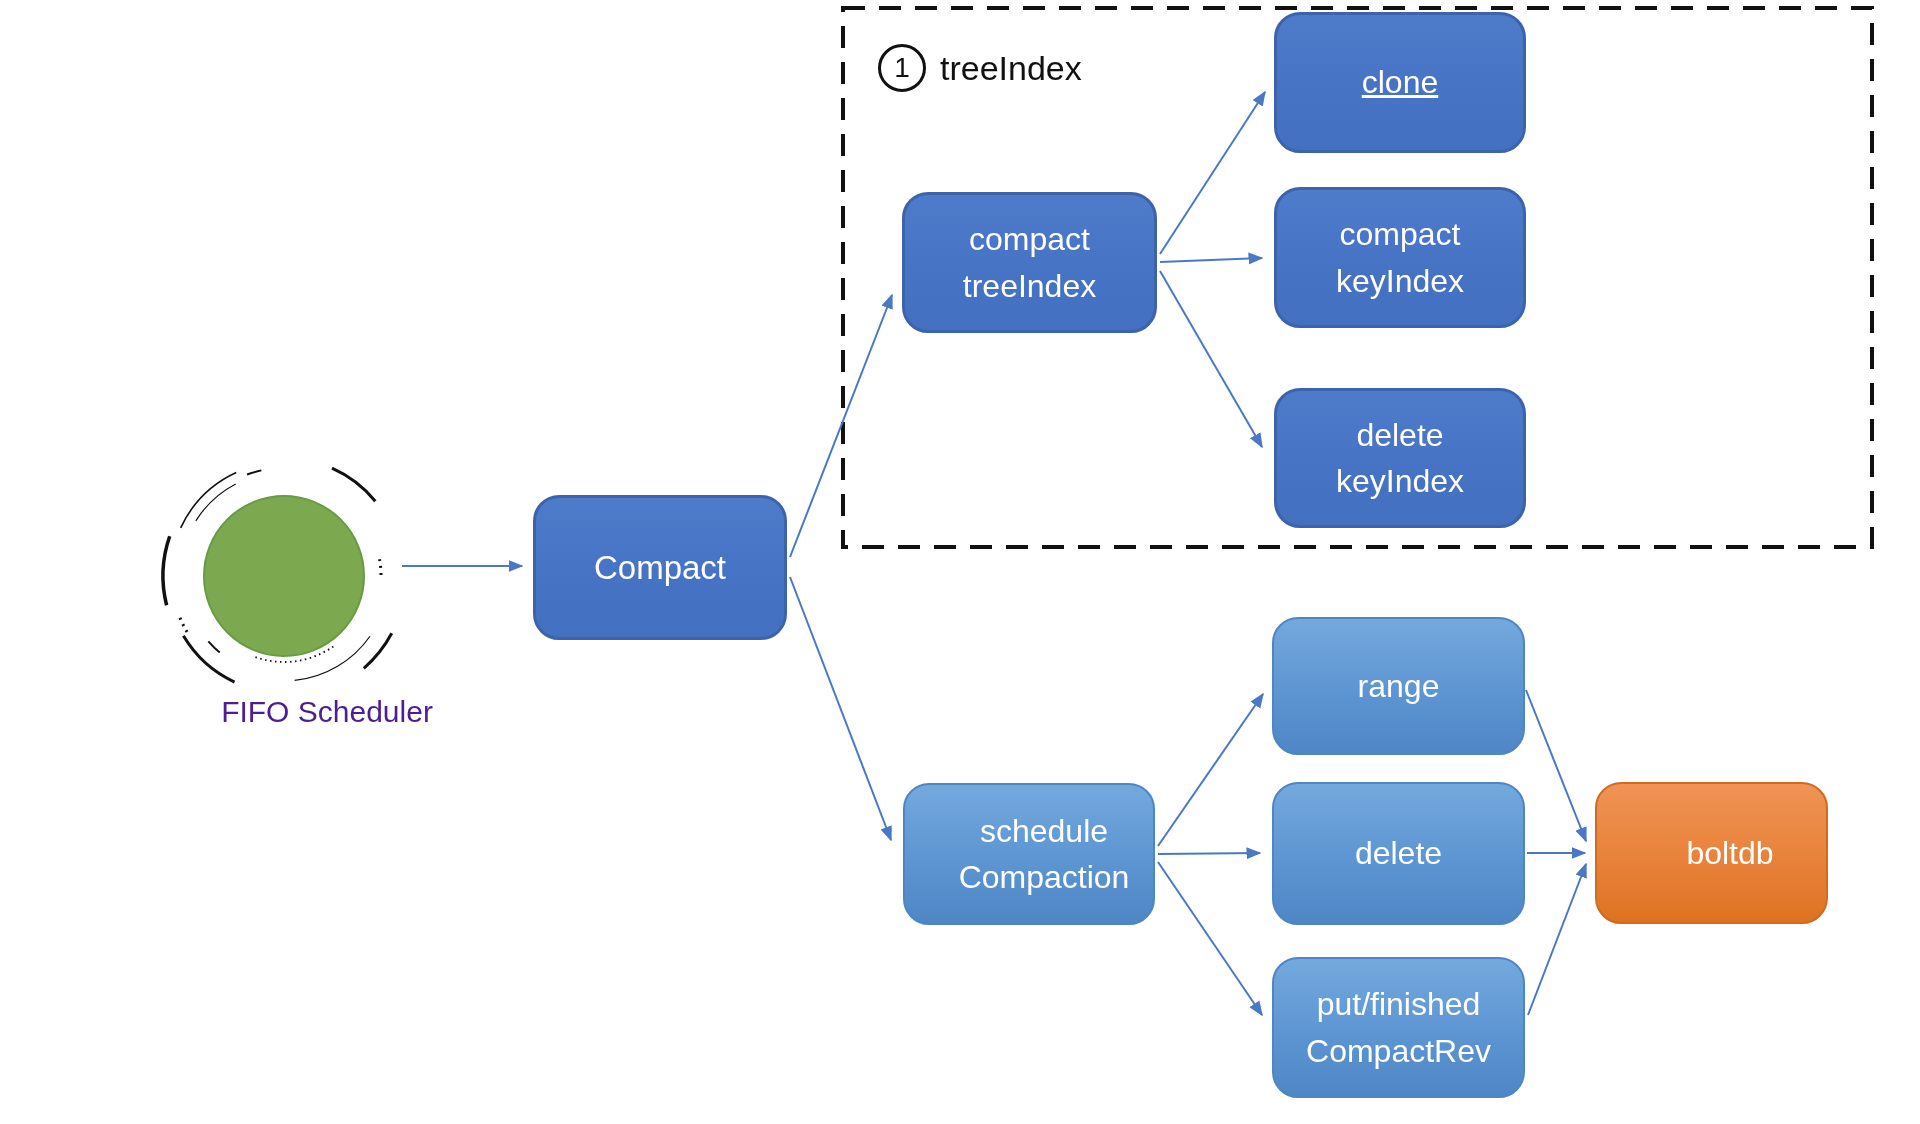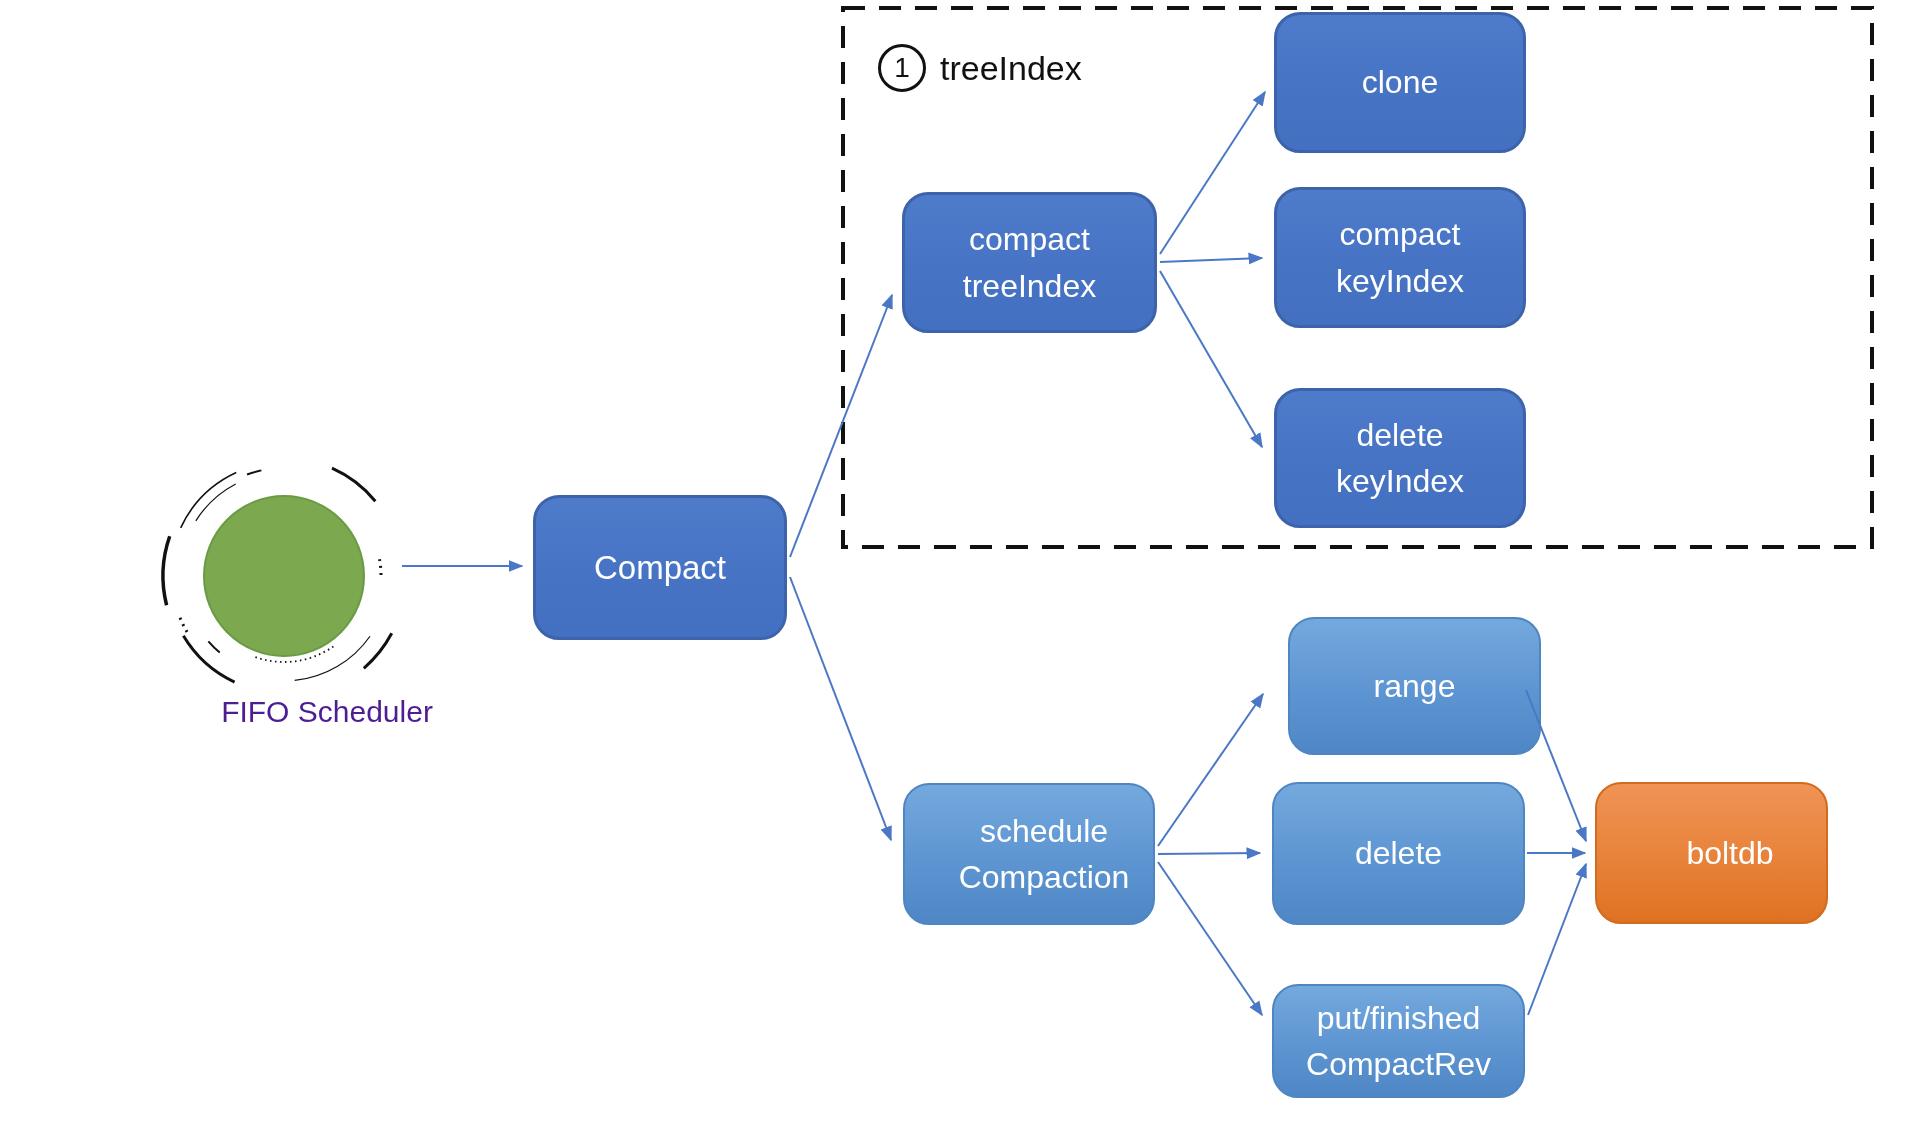--- a/index.html
+++ b/index.html
@@ -20,27 +20,27 @@
     background:linear-gradient(180deg,#74a9dd 0%,#5d95d2 55%,#4f87c6 100%);
     border:2px solid #4f86c2;
   }
   .orange{
     background:linear-gradient(180deg,#f09355 0%,#e8823a 55%,#de7221 100%);
     border:2px solid #d06c20;
     padding-left:37px;
   }
   #node-compact{left:533px;top:495px;width:254px;height:145px;font-size:33px;}
   #node-compact-treeindex{left:902px;top:192px;width:255px;height:141px;}
-  #node-clone{left:1274px;top:12px;width:252px;height:141px;}
+  #node-clone{left:1274px;top:12px;width:252px;height:141px;text-decoration:underline;}
   #node-compact-keyindex{left:1274px;top:187px;width:252px;height:141px;}
   #node-delete-keyindex{left:1274px;top:388px;width:252px;height:140px;}
   #node-schedule-compaction{left:903px;top:783px;width:252px;height:142px;padding-left:30px;}
-  #node-range{left:1272px;top:617px;width:253px;height:138px;margin-left:16px;}
+  #node-range{left:1272px;top:617px;width:253px;height:138px;}
   #node-delete{left:1272px;top:782px;width:253px;height:143px;}
-  #node-put-finished{left:1272px;top:984px;width:253px;height:114px;}
+  #node-put-finished{left:1272px;top:957px;width:253px;height:141px;}
   #node-boltdb{left:1595px;top:782px;width:233px;height:142px;}
 
   #group-label{
     position:absolute;left:878px;top:44px;display:flex;align-items:center;gap:14px;
     color:#111111;font-size:34px;
   }
   #group-label .num{
     width:42px;height:42px;border:3px solid #111111;border-radius:50%;
     display:flex;align-items:center;justify-content:center;font-size:28px;
   }

